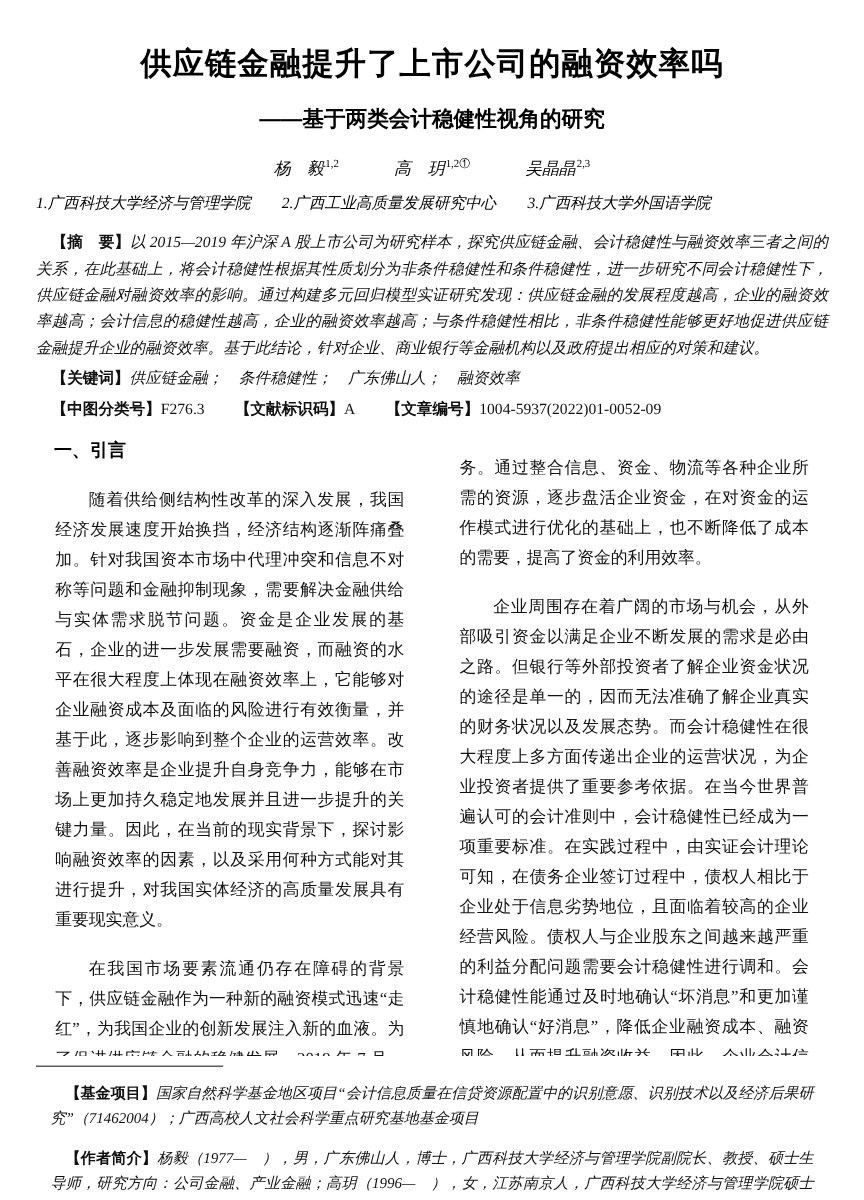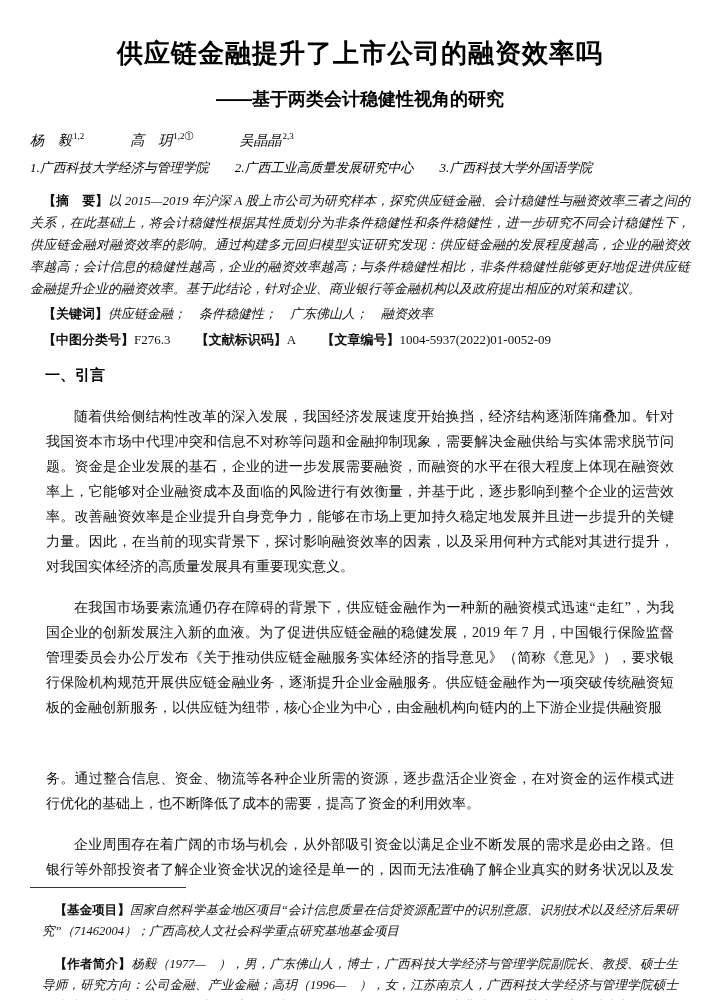--- a/index.html
+++ b/index.html
@@ -24,21 +24,21 @@
   }
   .subtitle {
     margin: 6px 0 0 0;
     text-align: center;
     font: bold 18px/26px "Liberation Sans", sans-serif;
     color: #000;
   }
   .authors {
     margin-top: 14px;
     display: flex;
-    justify-content: flex-start;
+    justify-content: center;
     gap: 46px;
     font: italic 14px/20px "Liberation Serif", serif;
     color: #000;
   }
   .authors sup {
     font-size: 9px;
     font-style: normal;
     margin-left: 1px;
   }
   .affiliations {
@@ -70,21 +70,20 @@
     text-indent: 1em;
   }
   .meta-line .group { margin-right: 22px; }
   
   .columns {
     display: flex;
     gap: 14px;
     margin-top: 9px;
     height: 518px;
     overflow: hidden;
-    flex-direction: column;
   }
   .col {
     flex: 1 1 0;
     font: normal 14px/25px "Liberation Serif", serif;
     text-align: justify;
     color: #121212;
   }
   .section-heading {
     margin: 0;
     font: bold 15px/27px "Liberation Sans", sans-serif;

